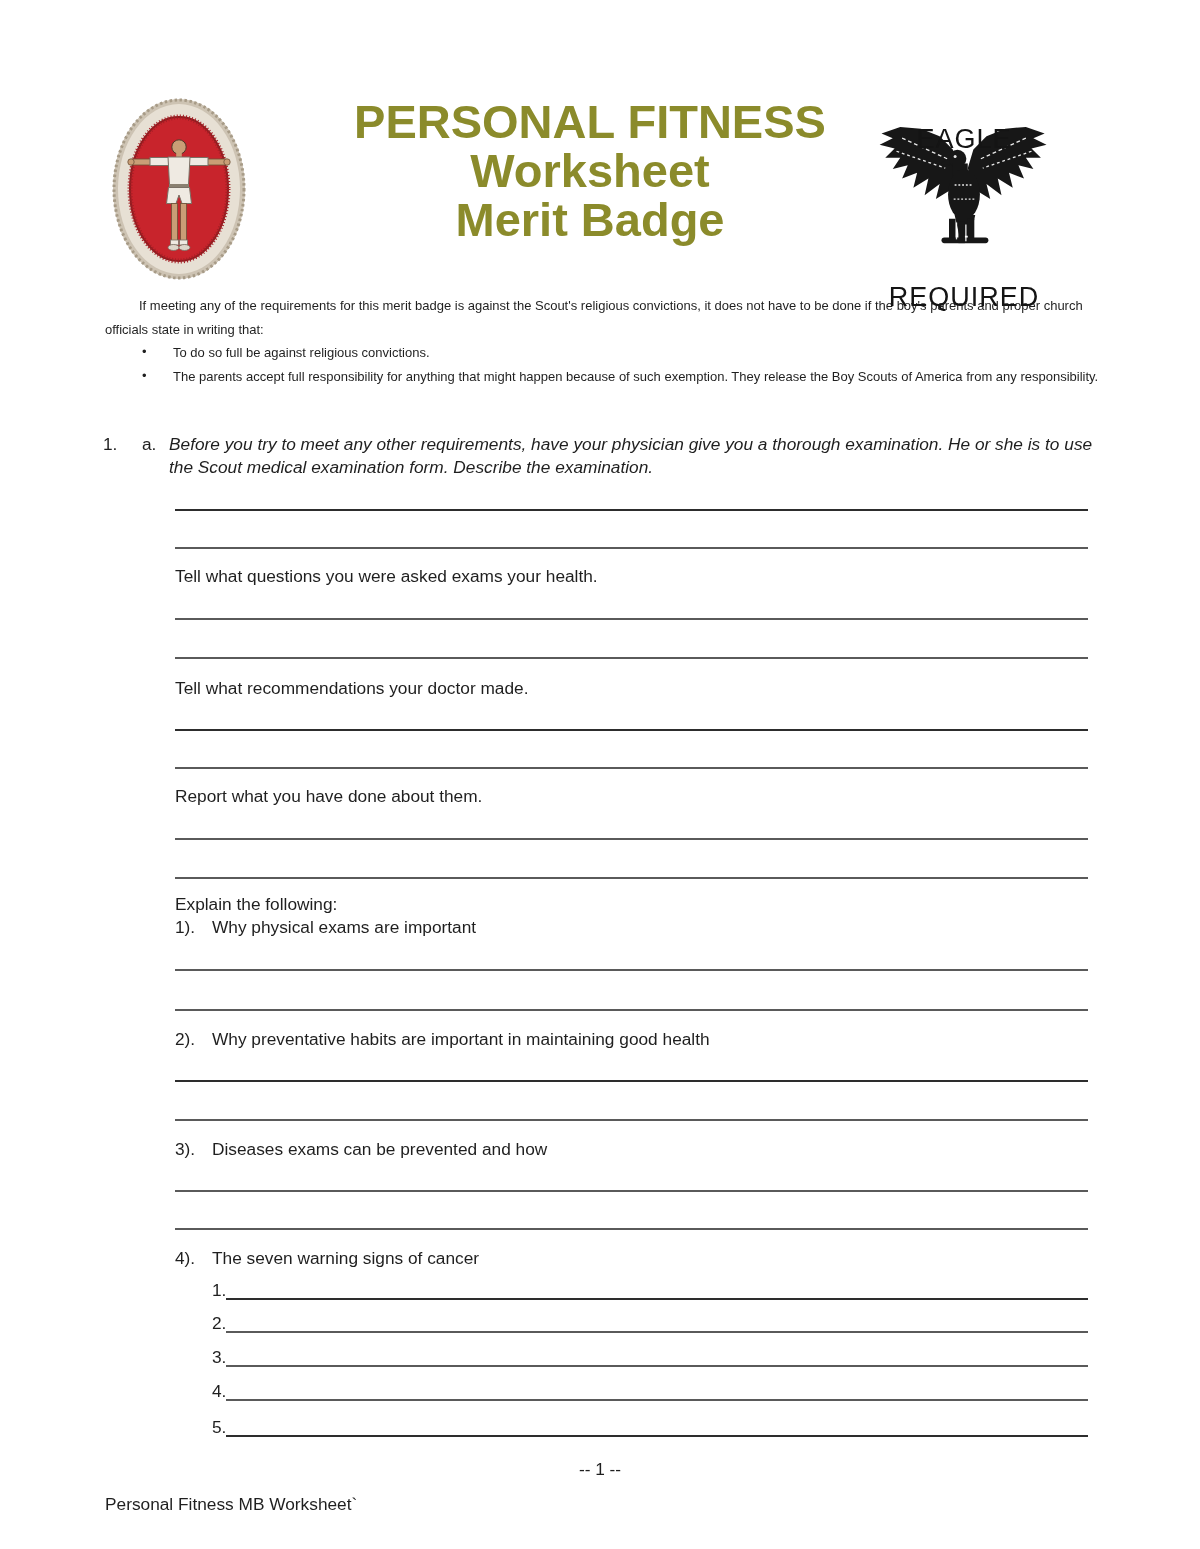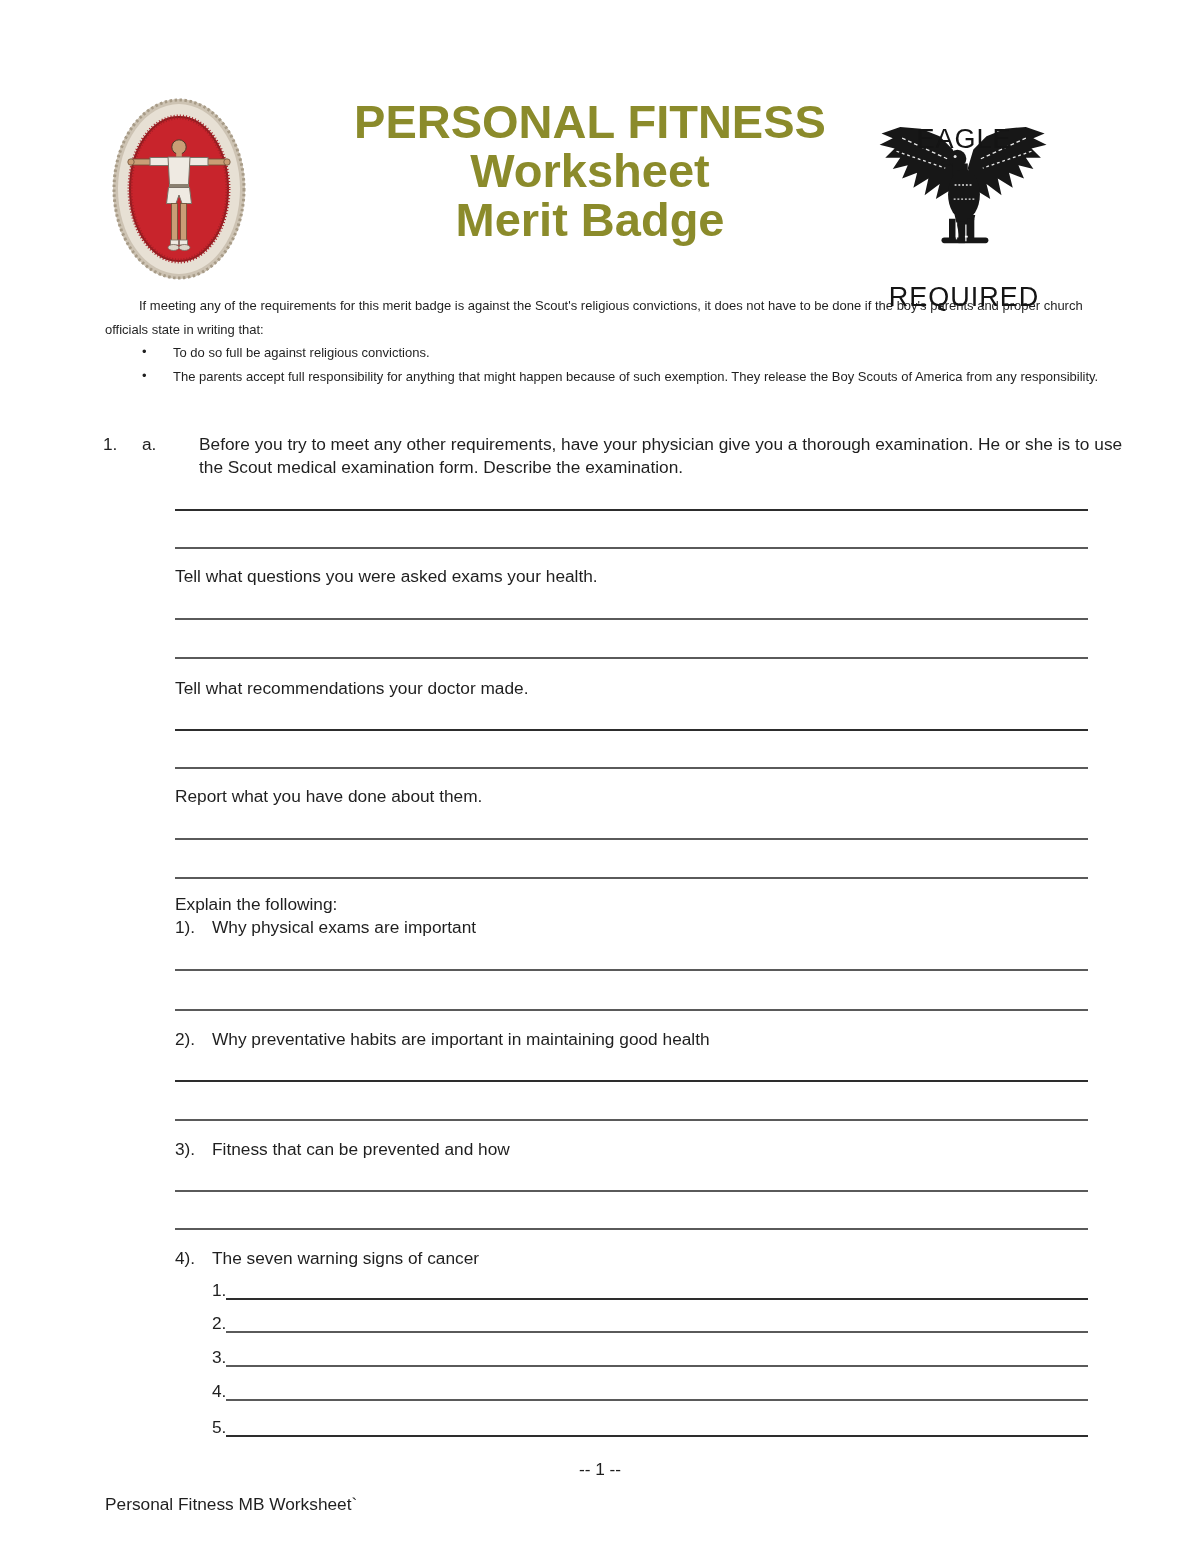--- a/index.html
+++ b/index.html
@@ -18,21 +18,21 @@
   
   .intro{position:absolute;left:105px;top:294px;width:1005px;font-size:13px;line-height:23.5px;}
   .intro p{margin:0;text-indent:34px;}
   .bullet-row{position:relative;padding-left:68px;}
   .bullet-row .dot{position:absolute;left:37px;top:-1px;}
 
   
   .req{position:absolute;left:103px;top:433px;width:1004px;font-size:17.3px;line-height:23px;}
   .req .num{position:absolute;left:0;top:0;}
   .req .letter{position:absolute;left:39px;top:0;}
-  .req .rtext{margin-left:96px;width:934px;}
+  .req .rtext{margin-left:66px;width:934px;font-style:italic;}
 
   
   .blank{position:absolute;left:175px;width:913px;height:0;border-top:2px solid #2d2d2d;}
   .blank.g{border-top:2px solid #5a5a5a;}
 
   .prompt{position:absolute;left:175px;font-size:17.3px;}
   .sub{position:absolute;left:175px;font-size:17.3px;}
   .sub .lab{display:inline-block;width:37px;}
 
   .cancer{position:absolute;left:212px;width:876px;height:26px;display:flex;align-items:flex-end;font-size:17.3px;}
@@ -166,21 +166,21 @@
   <div class="blank g" style="top:969px"></div>
   <div class="blank g" style="top:1009px"></div>
 
   <div class="sub" style="top:1029px">
     <span class="lab">2).</span><span>Why preventative habits are important in maintaining good health</span>
   </div>
   <div class="blank" style="top:1080px"></div>
   <div class="blank g" style="top:1119px"></div>
 
   <div class="sub" style="top:1139px">
-    <span class="lab">3).</span><span>Fitness that can be prevented and how</span>
+    <span class="lab">3).</span><span>Diseases exams can be prevented and how</span>
   </div>
   <div class="blank g" style="top:1190px"></div>
   <div class="blank g" style="top:1228px"></div>
 
   <div class="sub" style="top:1248px">
     <span class="lab">4).</span><span>The seven warning signs of cancer</span>
   </div>
 
   <div class="cancer" style="top:1275px">
     <span class="n">1.</span>

